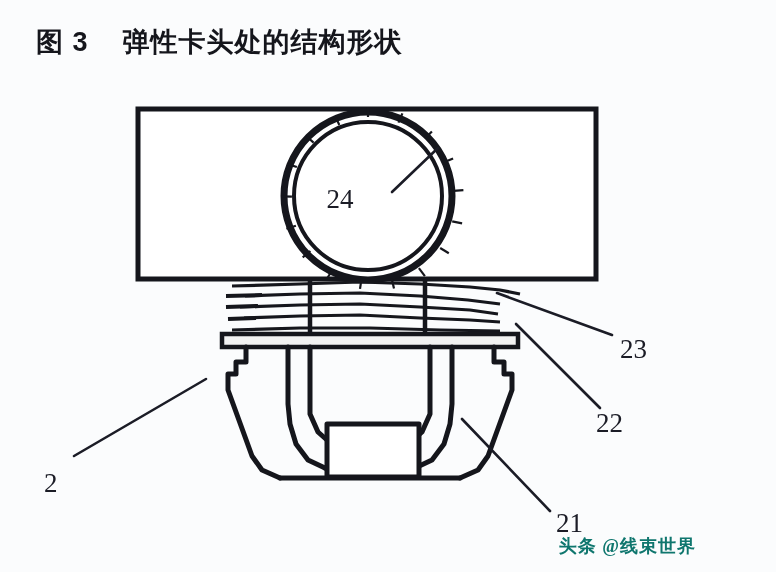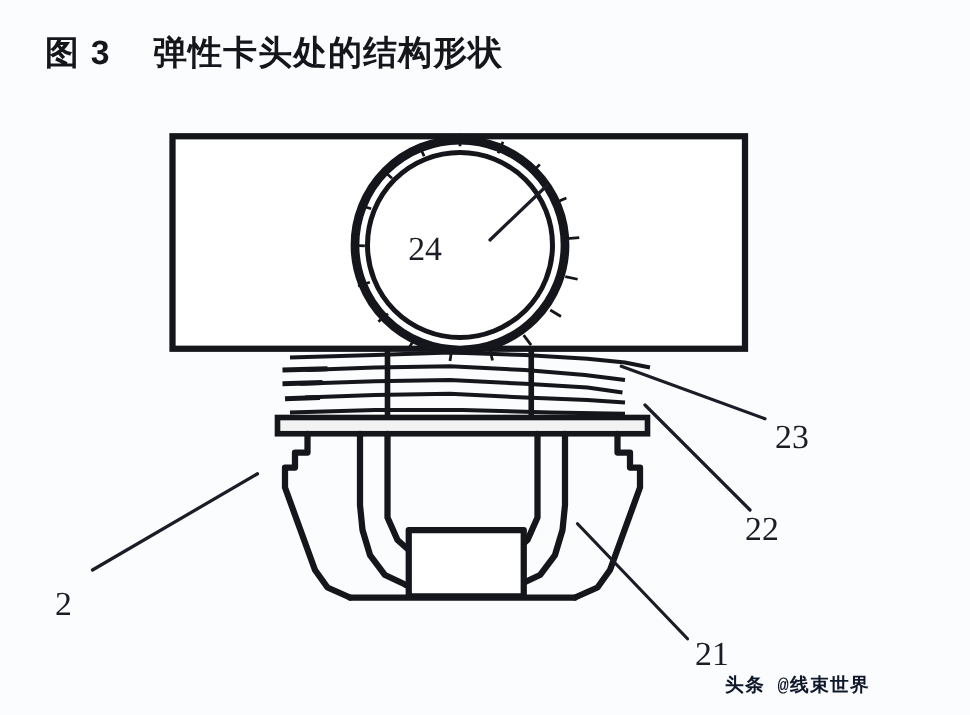--- a/index.html
+++ b/index.html
@@ -34,24 +34,24 @@
   }
   .diagram-svg {
     position: absolute;
     left: 0;
     top: 0;
   }
   .watermark {
     position: absolute;
     right: 16px;
     bottom: 14px;
-    font-family: Liberation Mono, monospace;
-    font-size: 15px;
+    font-family: Liberation Serif, serif;
+    font-size: 18px;
     font-weight: 700;
-    color: #0f172a;
+    color: #0f766e;
     letter-spacing: 1px;
     white-space: nowrap;
   }
   .callout-text {
     font-family: "Liberation Serif", serif;
     font-size: 27px;
     fill: #1b1c26;
   }
 </style>
 </head>

